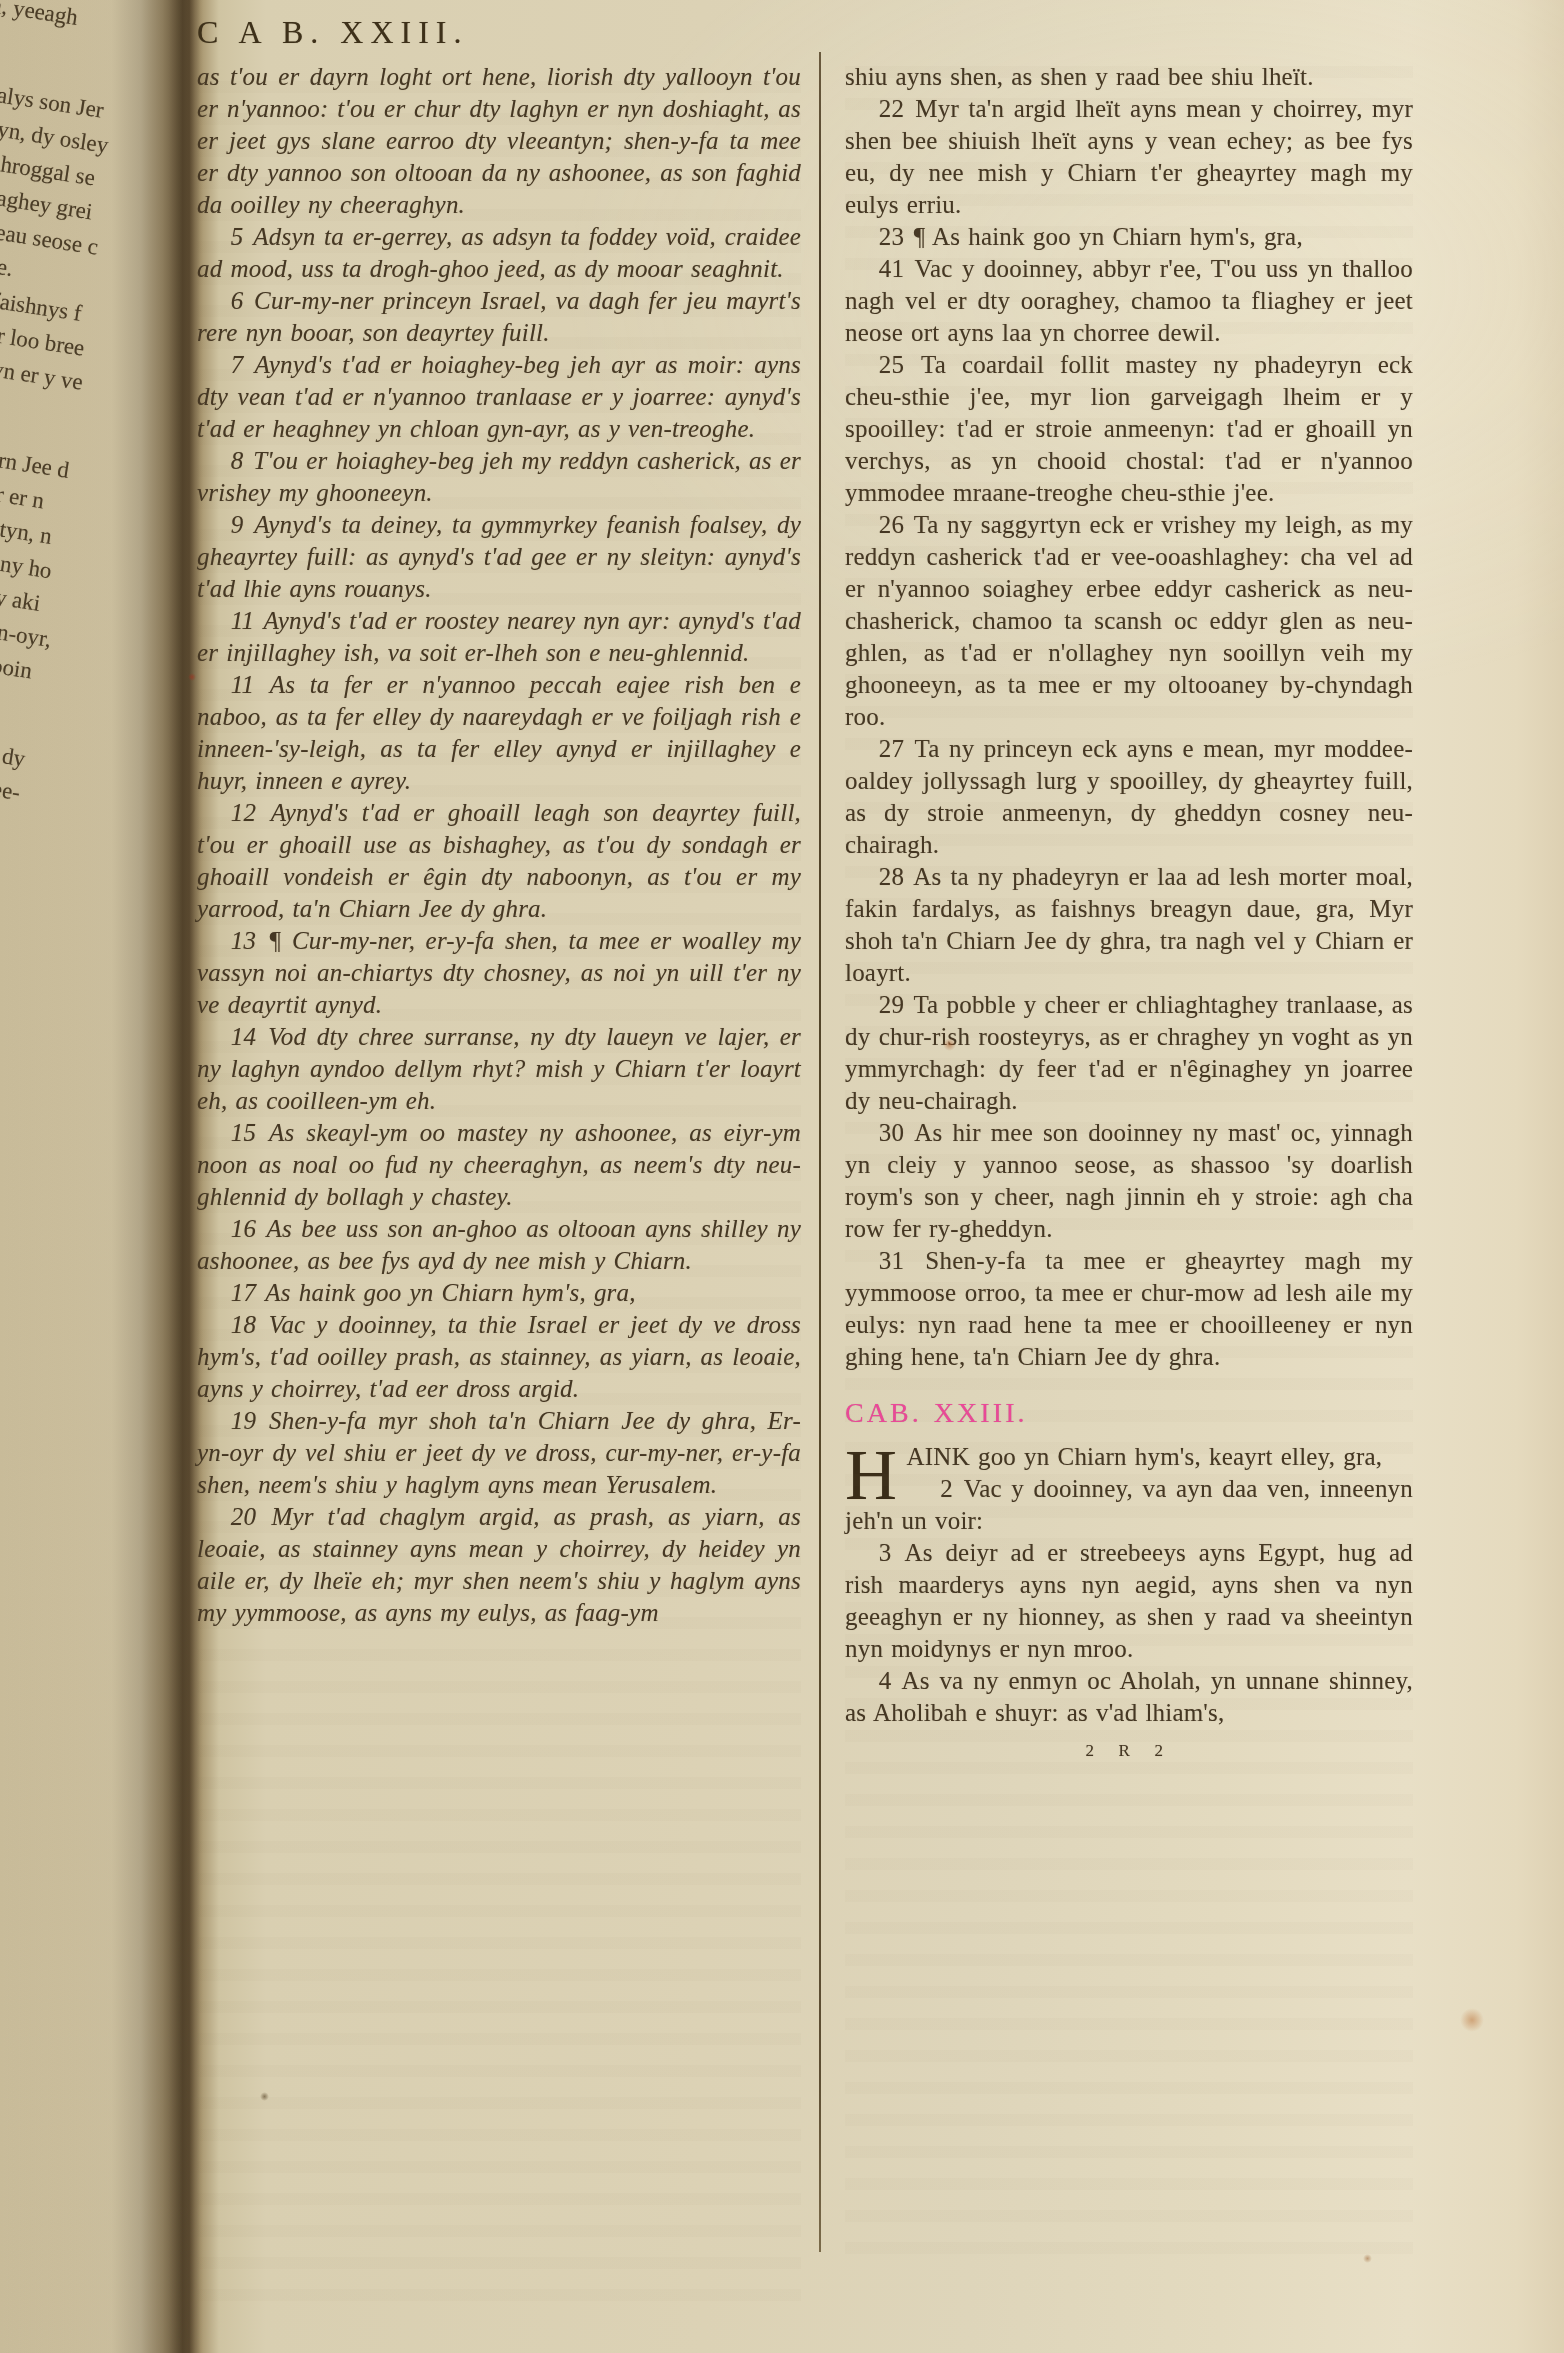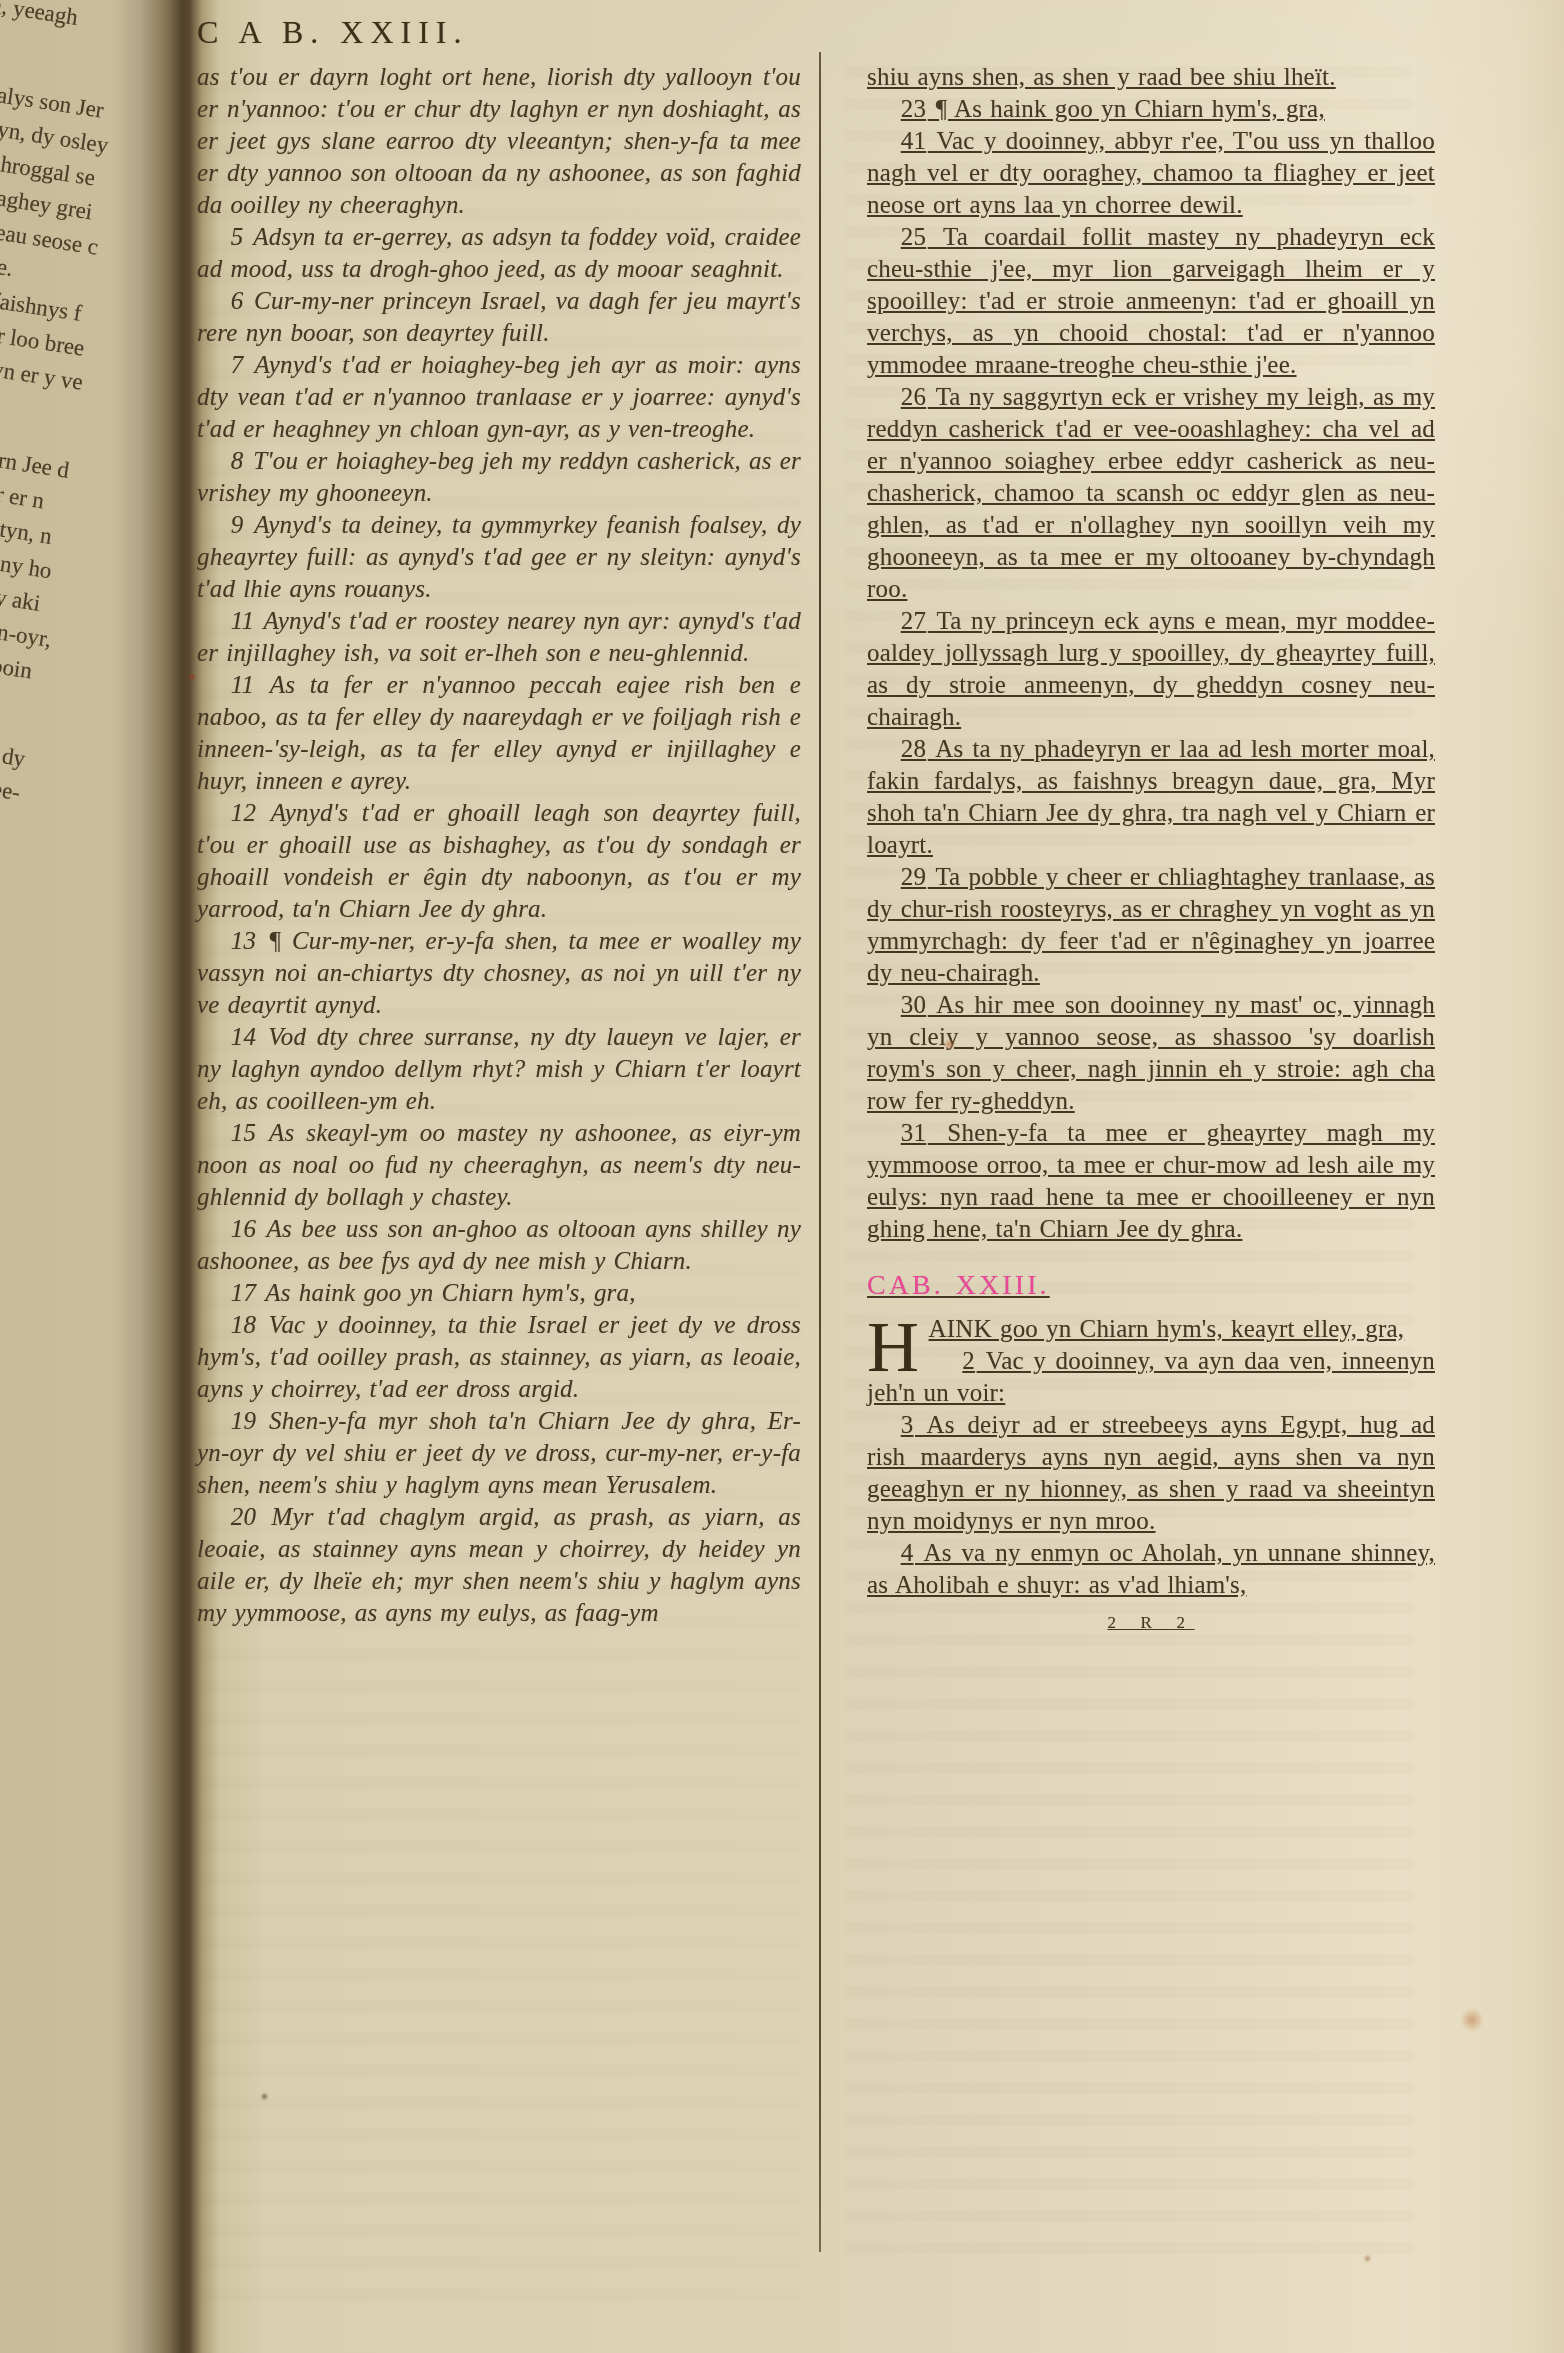--- a/index.html
+++ b/index.html
@@ -39,21 +39,21 @@
     font-size:32px;letter-spacing:7px;color:#3d3019;
     text-shadow:0 0 0.8px rgba(60,45,25,0.4);
   }
   .col{
     position:absolute;top:61px;
     font-size:25px;line-height:32px;text-align:justify;
     word-spacing:1.6px;letter-spacing:0.2px;
     text-shadow:0 0 0.8px rgba(70,55,35,0.3);
   }
   .col-left{left:197px;width:604px;font-style:italic;}
-  .col-right{left:867px;width:568px;text-decoration:underline;}
+  .col-right{left:845px;width:568px;}
   .divider{
     position:absolute;left:819px;top:52px;width:2.3px;height:2200px;
     background:linear-gradient(180deg,#6a5a3e,#4e402a 8%,#544629 55%,#5d4e33 92%,#7a6a4a);
   }
   .verse{margin:0;text-indent:1.35em;}
   .verse.cont{text-indent:0;}
   .vnum{padding-right:1.6px;}
   .chap-head{
     text-indent:0;margin:23.5px 0 12.5px 0;
     font-size:28px;letter-spacing:3.1px;color:#ec4899;
@@ -157,20 +157,21 @@
     <p class="verse"><span class="vnum">16</span> As bee uss son an-ghoo as oltooan ayns shilley ny ashoonee, as bee fys ayd dy nee mish y Chiarn.</p>
     <p class="verse"><span class="vnum">17</span> As haink goo yn Chiarn hym's, gra,</p>
     <p class="verse"><span class="vnum">18</span> Vac y dooinney, ta thie Israel er jeet dy ve dross hym's, t'ad ooilley prash, as stainney, as yiarn, as leoaie, ayns y choirrey, t'ad eer dross argid.</p>
     <p class="verse"><span class="vnum">19</span> Shen-y-fa myr shoh ta'n Chiarn Jee dy ghra, Er-yn-oyr dy vel shiu er jeet dy ve dross, cur-my-ner, er-y-fa shen, neem's shiu y haglym ayns mean Yerusalem.</p>
     <p class="verse"><span class="vnum">20</span> Myr t'ad chaglym argid, as prash, as yiarn, as leoaie, as stainney ayns mean y choirrey, dy heidey yn aile er, dy lheïe eh; myr shen neem's shiu y haglym ayns my yymmoose, as ayns my eulys, as faag-ym</p>
   </div>
 
 <div class="col col-right">
   <div>
       <p class="verse cont">shiu ayns shen, as shen y raad bee shiu lheït.</p>
+      <p class="verse"><span class="vnum">22</span> Myr ta'n argid lheït ayns mean y choirrey, myr shen bee shiuish lheït ayns y vean echey; as bee fys eu, dy nee mish y Chiarn t'er gheayrtey magh my eulys erriu.</p>
       <p class="verse"><span class="vnum">23</span> ¶ As haink goo yn Chiarn hym's, gra,</p>
       <p class="verse"><span class="vnum">41</span> Vac y dooinney, abbyr r'ee, T'ou uss yn thalloo nagh vel er dty ooraghey, chamoo ta fliaghey er jeet neose ort ayns laa yn chorree dewil.</p>
       <p class="verse"><span class="vnum">25</span> Ta coardail follit mastey ny phadeyryn eck cheu-sthie j'ee, myr lion garveigagh lheim er y spooilley: t'ad er stroie anmeenyn: t'ad er ghoaill yn verchys, as yn chooid chostal: t'ad er n'yannoo ymmodee mraane-treoghe cheu-sthie j'ee.</p>
       <p class="verse"><span class="vnum">26</span> Ta ny saggyrtyn eck er vrishey my leigh, as my reddyn casherick t'ad er vee-ooashlaghey: cha vel ad er n'yannoo soiaghey erbee eddyr casherick as neu-chasherick, chamoo ta scansh oc eddyr glen as neu-ghlen, as t'ad er n'ollaghey nyn sooillyn veih my ghooneeyn, as ta mee er my oltooaney by-chyndagh roo.</p>
       <p class="verse"><span class="vnum">27</span> Ta ny princeyn eck ayns e mean, myr moddee-oaldey jollyssagh lurg y spooilley, dy gheayrtey fuill, as dy stroie anmeenyn, dy gheddyn cosney neu-chairagh.</p>
       <p class="verse"><span class="vnum">28</span> As ta ny phadeyryn er laa ad lesh morter moal, fakin fardalys, as faishnys breagyn daue, gra, Myr shoh ta'n Chiarn Jee dy ghra, tra nagh vel y Chiarn er loayrt.</p>
       <p class="verse"><span class="vnum">29</span> Ta pobble y cheer er chliaghtaghey tranlaase, as dy chur-rish roosteyrys, as er chraghey yn voght as yn ymmyrchagh: dy feer t'ad er n'êginaghey yn joarree dy neu-chairagh.</p>
       <p class="verse"><span class="vnum">30</span> As hir mee son dooinney ny mast' oc, yinnagh yn cleiy y yannoo seose, as shassoo 'sy doarlish roym's son y cheer, nagh jinnin eh y stroie: agh cha row fer ry-gheddyn.</p>
       <p class="verse"><span class="vnum">31</span> Shen-y-fa ta mee er gheayrtey magh my yymmoose orroo, ta mee er chur-mow ad lesh aile my eulys: nyn raad hene ta mee er chooilleeney er nyn ghing hene, ta'n Chiarn Jee dy ghra.</p>
     </div>

